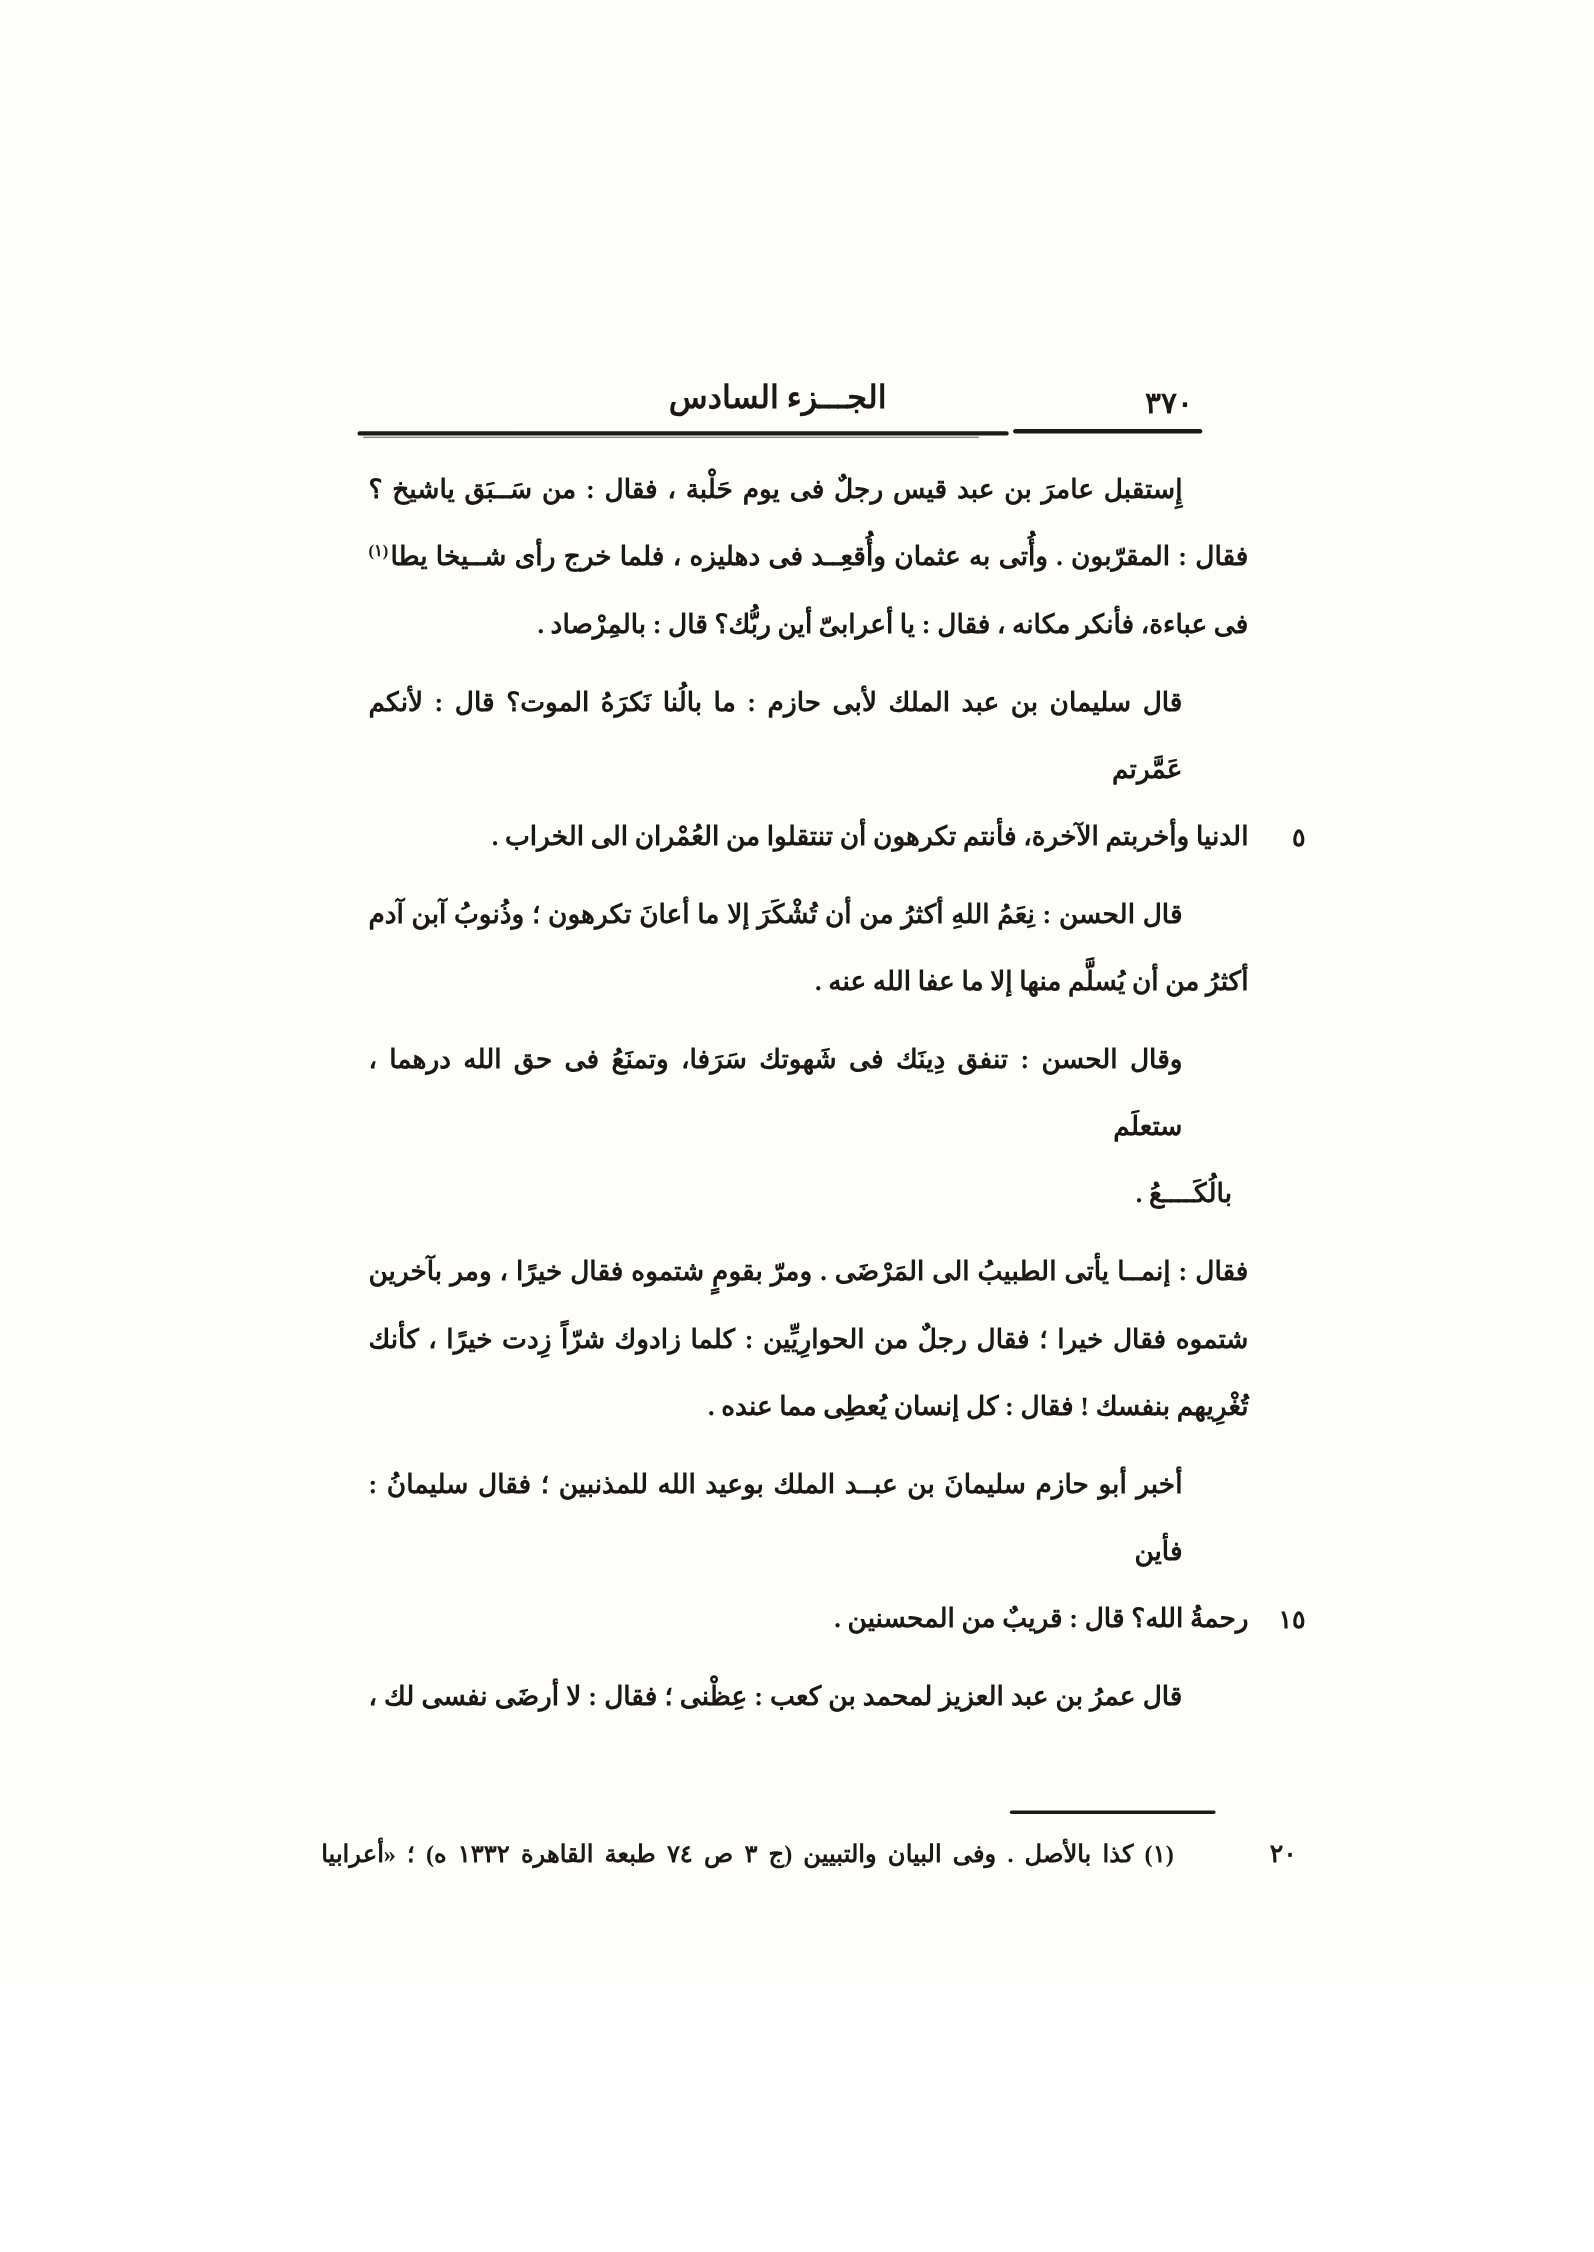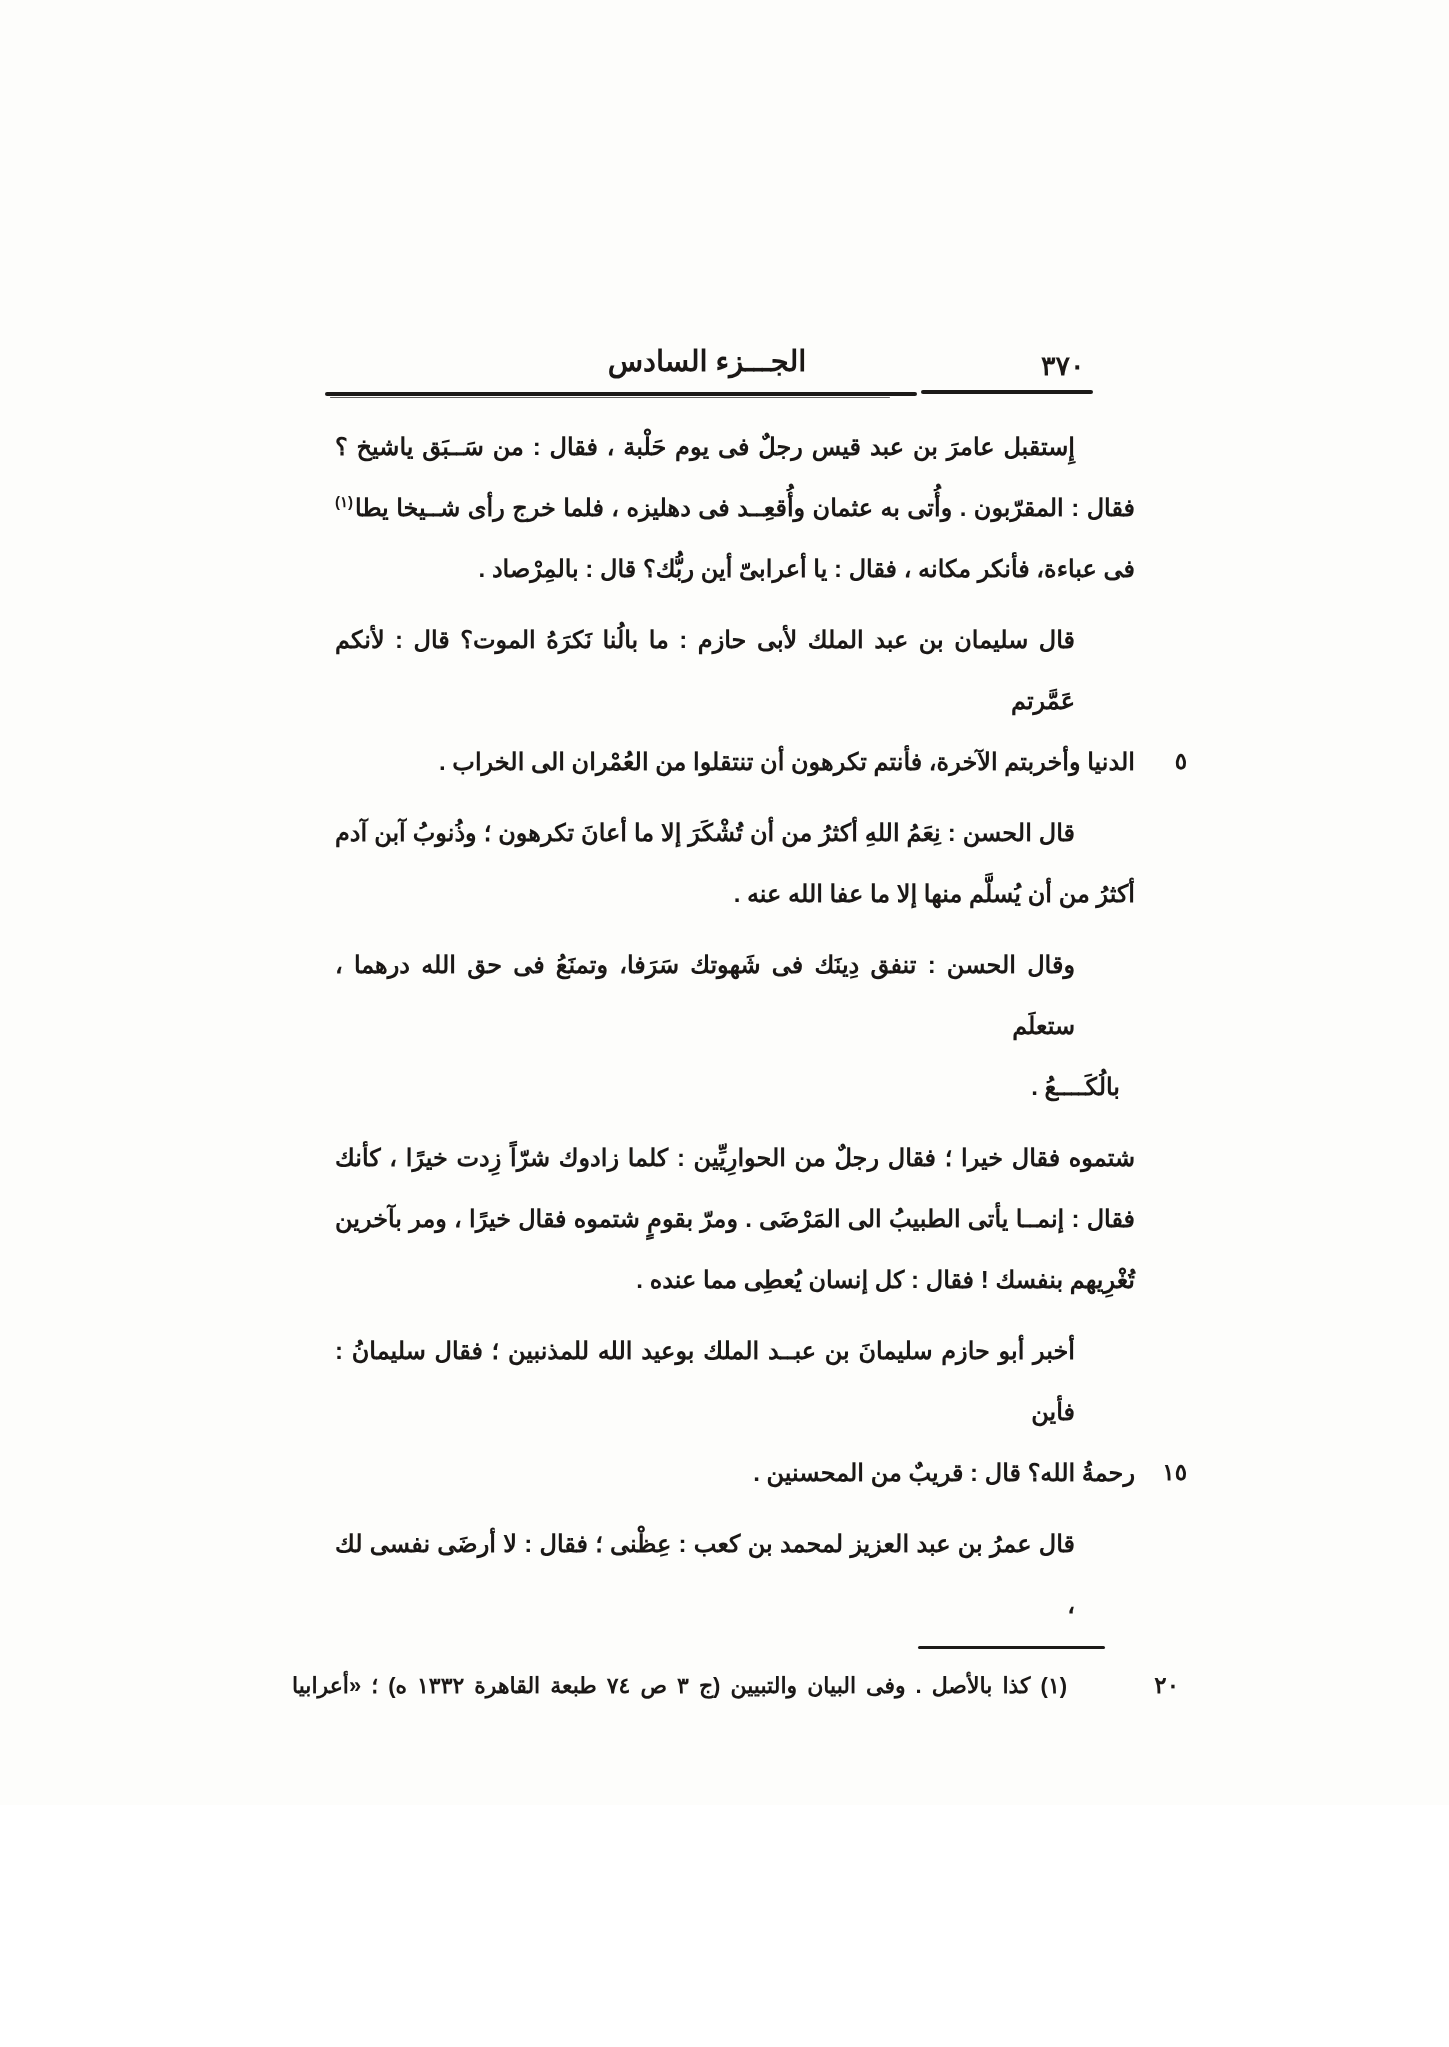--- a/index.html
+++ b/index.html
@@ -2,21 +2,21 @@
 <html lang="ar" dir="rtl" style="--ink: #1b1816; --paper: #fdfdfb;"><head>
 <meta charset="utf-8">
 <style>
   html, body { margin: 0; padding: 0; }
   .page {
     position: relative;
     width: 1449px;
     height: 1805px;
     background: var(--paper, #fdfdfb);
     color: var(--ink, #1b1816);
-    font-family: Liberation Sans, sans-serif;
+    font-family: Liberation Serif, serif;
     overflow: hidden;
   }
   
   .running-head {
     position: absolute;
     top: 344px; left: 557px; width: 300px;
     text-align: center;
     font-size: 29px; font-weight: 700;
     letter-spacing: 0.5px;
   }
@@ -101,22 +101,22 @@
       </div>
       <div class="para">
         <div class="line first"><span>قال الحسن : نِعَمُ اللهِ أكثرُ من أن تُشْكَرَ إلا ما أعانَ تكرهون ؛ وذُنوبُ آبن آدم</span></div>
         <div class="line last"><span>أكثرُ من أن يُسلَّم منها إلا ما عفا الله عنه .</span></div>
       </div>
       <div class="para">
         <div class="line first"><span>وقال الحسن : تنفق دِينَك فى شَهوتك سَرَفا، وتمنَعُ فى حق الله درهما ، ستعلَم</span></div>
         <div class="line last" style="padding-right: 15px; text-align: right;"><span>بالُكَــــعُ .</span></div>
       </div>
       <div class="para">
+        <div class="line full"><span>فقال : إنمــا يأتى الطبيبُ الى المَرْضَى . ومرّ بقومٍ شتموه فقال خيرًا ، ومر بآخرين</span></div>
         <div class="line full"><span>شتموه فقال خيرا ؛ فقال رجلٌ من الحوارِيِّين : كلما زادوك شرّاً زِدت خيرًا ، كأنك</span></div>
-        <div class="line full"><span>فقال : إنمــا يأتى الطبيبُ الى المَرْضَى . ومرّ بقومٍ شتموه فقال خيرًا ، ومر بآخرين</span></div>
         <div class="line last"><span>تُغْرِيهم بنفسك ! فقال : كل إنسان يُعطِى مما عنده .</span></div>
       </div>
       <div class="para">
         <div class="line first"><span>أخبر أبو حازم سليمانَ بن عبــد الملك بوعيد الله للمذنبين ؛ فقال سليمانُ : فأين</span></div>
         <div class="line last"><span>رحمةُ الله؟ قال : قريبٌ من المحسنين .</span><span class="margin-num">١٥</span></div>
       </div>
       <div class="para">
         <div class="line first"><span>قال عمرُ بن عبد العزيز لمحمد بن كعب : عِظْنى ؛ فقال : لا أرضَى نفسى لك ،</span></div>
       </div>
     </main>

